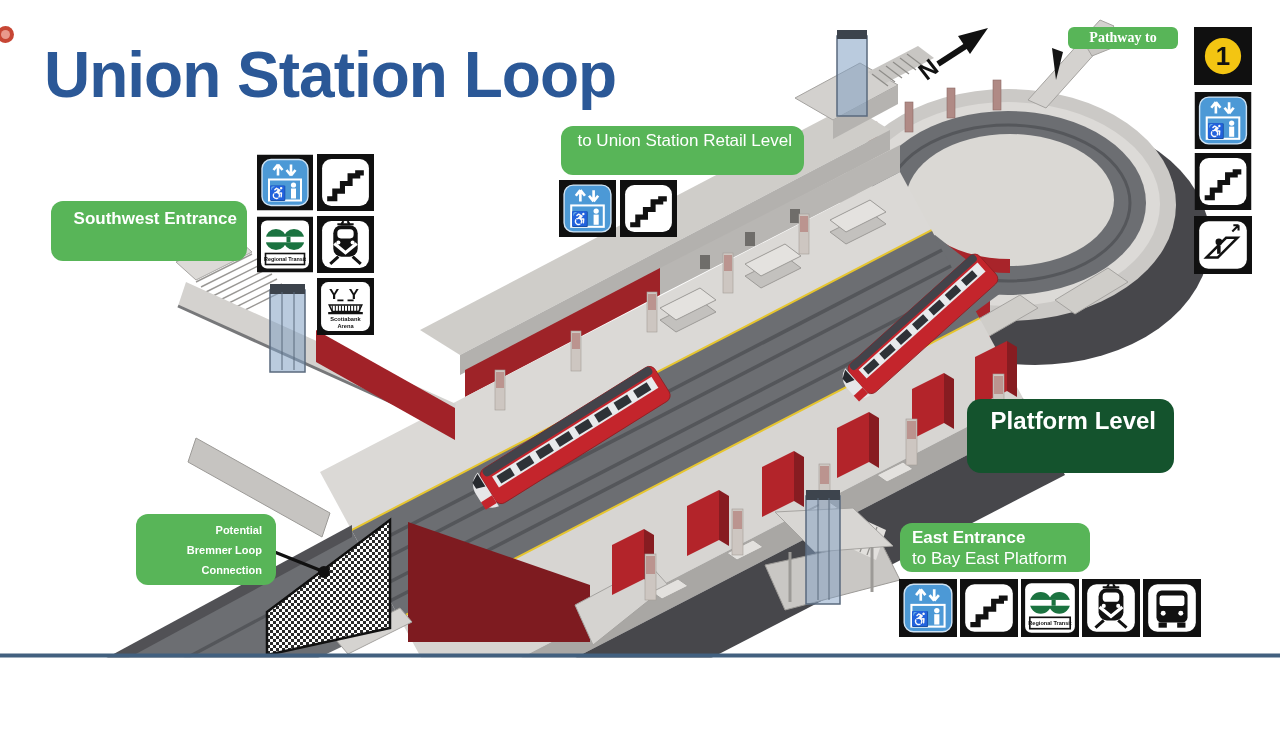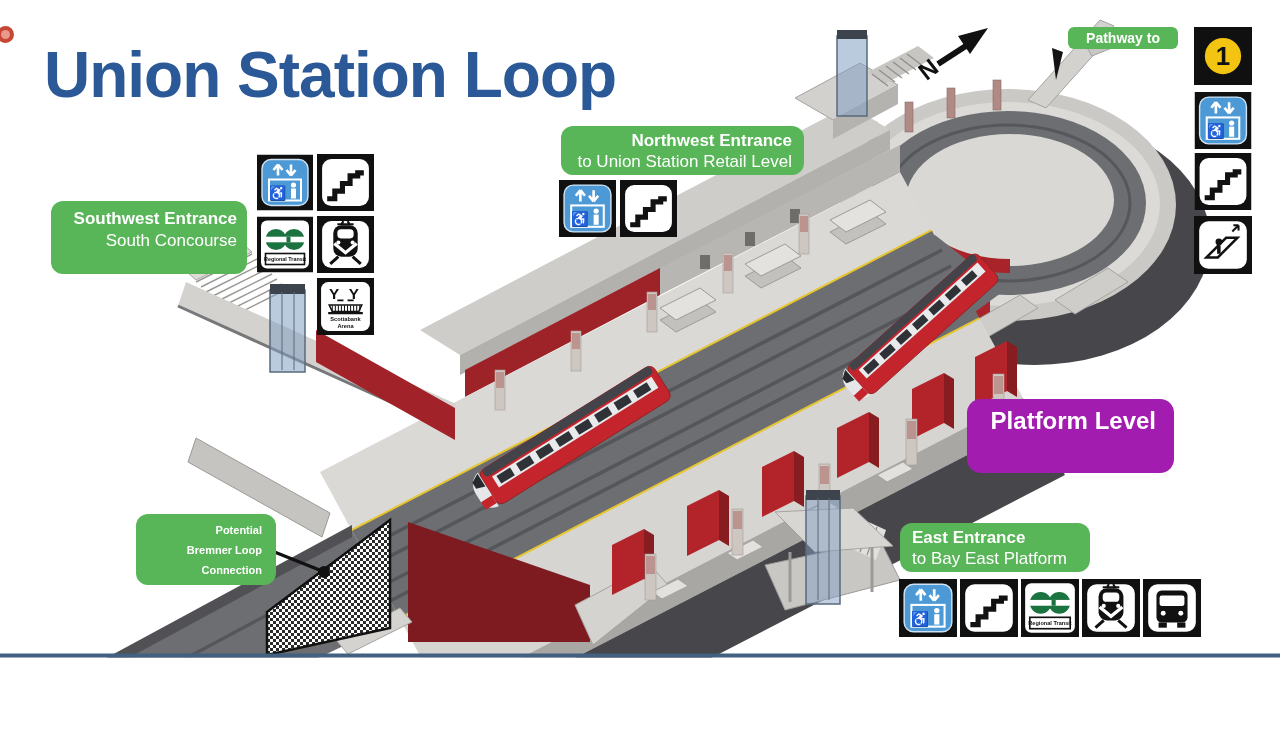--- a/index.html
+++ b/index.html
@@ -4,29 +4,29 @@
 <style>
   html,body{margin:0;padding:0;background:#fff;}
   #stage{position:relative;width:1280px;height:731px;overflow:hidden;background:#ffffff;
          font-family:"Liberation Sans",sans-serif;}
   #render-svg{position:absolute;left:0;top:0;z-index:1;}
   .title{position:absolute;left:44px;top:38px;z-index:3;font-size:64px;font-weight:bold;
          color:#2b5897;letter-spacing:-1px;white-space:nowrap;}
   .glabel{position:absolute;z-index:4;background:#58b558;color:#fff;border-radius:12px;
           box-sizing:border-box;}
   .glabel .b{font-weight:bold;}
-  .blabel{position:absolute;z-index:4;background:#a21caf;color:#fff;border-radius:14px;
+  .blabel{position:absolute;z-index:4;background:#14532d;color:#fff;border-radius:14px;
           box-sizing:border-box;font-weight:bold;}
   .tile{position:absolute;z-index:4;}
-  .lab-sw{left:51px;top:201px;width:196px;height:73px;text-align:right;
+  .lab-sw{left:51px;top:201px;width:196px;height:60px;text-align:right;
           padding:7px 10px 0 0;font-size:17px;line-height:22px;}
   .lab-nw{left:561px;top:126px;width:243px;height:49px;text-align:right;
           padding:4px 12px 0 0;font-size:17px;line-height:21px;}
   .lab-pw{left:1068px;top:27px;width:110px;height:22px;text-align:center;
-          font-size:14px;line-height:22px;font-weight:bold;border-radius:6px;}
+          font-size:14px;line-height:22px;font-weight:bold;border-radius:6px;font-family:Liberation Serif, serif;}
   .lab-ea{left:900px;top:523px;width:190px;height:49px;text-align:left;
           padding:4px 0 0 12px;font-size:17px;line-height:21px;}
   .lab-br{left:136px;top:514px;width:140px;height:71px;text-align:right;
           padding:6px 14px 0 0;font-size:11px;line-height:20px;font-weight:bold;}
   .lab-pl{left:967px;top:399px;width:207px;height:74px;text-align:right;
           padding:8px 18px 0 0;font-size:24px;line-height:28px;}
   .reddot{position:absolute;left:-3px;top:26px;width:17px;height:17px;border-radius:50%;
           background:#c74634;z-index:5;}
   .reddot::after{content:"";position:absolute;left:4px;top:4px;width:9px;height:9px;
           border-radius:50%;background:#e9998c;}
@@ -356,25 +356,23 @@
     <rect x="0" y="657.5" width="1280" height="74" fill="#ffffff"></rect>
     <rect x="0" y="653.5" width="1280" height="4" fill="#42607f"></rect>
   </svg>
 
   <div class="reddot"></div>
 
   <div class="title">Union Station Loop</div>
 
   <div class="glabel lab-sw">
     <div class="b">Southwest Entrance</div>
-    <div>South Concourse</div>
   </div>
 
   <div class="glabel lab-nw">
-    <div class="b">Northwest Entrance</div>
     <div>to Union Station Retail Level</div>
   </div>
 
   <div class="glabel lab-pw">Pathway to</div>
 
   <div class="glabel lab-ea">
     <div class="b">East Entrance</div>
     <div>to Bay East Platform</div>
   </div>
 

